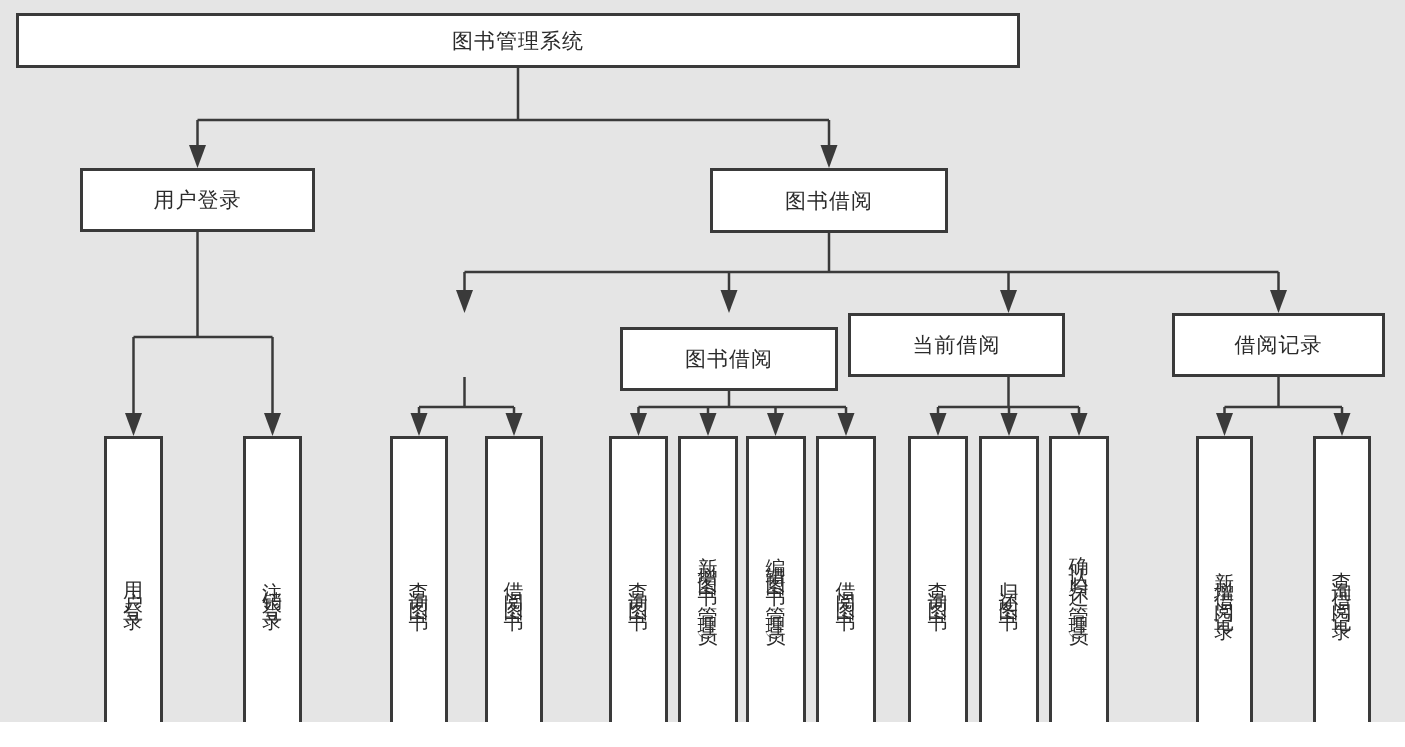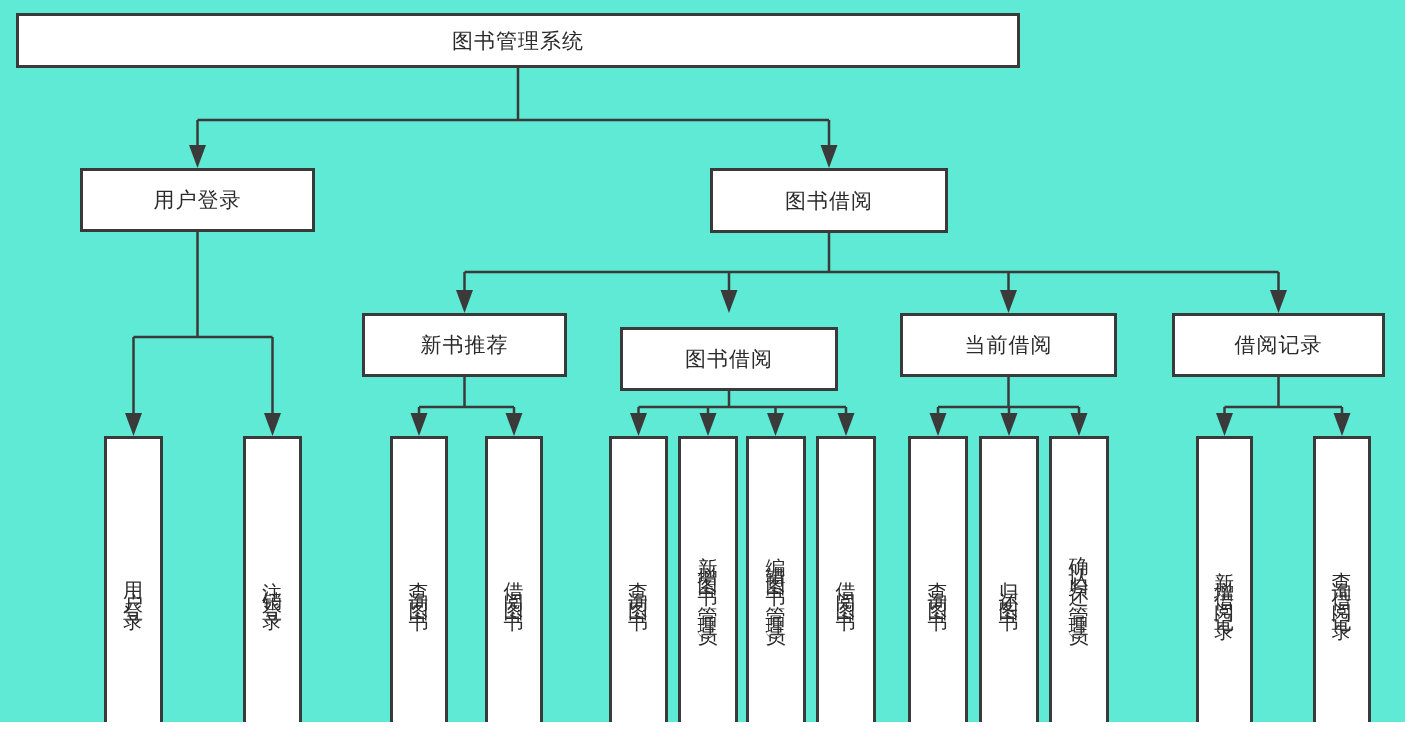--- a/index.html
+++ b/index.html
@@ -1,17 +1,17 @@
 <!DOCTYPE html>
 <html><head>
 <meta charset="utf-8">
 <style>
   html, body { margin:0; padding:0; background:#ffffff; }
   #canvas {
-    position:relative; width:1405px; height:722px; background:#5eead4;
+    position:relative; width:1405px; height:722px; background:#e5e5e5;
     font-family:"DejaVu Sans","Liberation Sans",sans-serif; overflow:hidden;
   }
   #wires { position:absolute; left:0; top:0; width:1405px; height:747px; }
   .node {
     position:absolute; box-sizing:border-box; background:#ffffff;
     border:3px solid #3a3a3a; display:flex; align-items:center; justify-content:center;
     color:#2b2b2b; text-align:center; z-index:2;
   }
   .node.h .lbl { font-size:21px; letter-spacing:1px; white-space:nowrap; }
   .node.v .lbl {
@@ -96,27 +96,24 @@
     <span class="lbl">图书管理系统</span>
   </div>
 
   <div class="node h" style="left:80px;top:168px;width:235px;height:64px">
     <span class="lbl">用户登录</span>
   </div>
   <div class="node h" style="left:710px;top:168px;width:238px;height:65px">
     <span class="lbl">图书借阅</span>
   </div>
 
-  <div class="node h" style="left:362px;top:313px;width:205px;height:64px">
-    <span class="lbl">新书推荐</span>
-  </div>
   <div class="node h" style="left:620px;top:327px;width:218px;height:64px">
     <span class="lbl">图书借阅</span>
   </div>
-  <div class="node h" style="left:900px;top:313px;width:217px;height:64px">
+  <div class="node h" style="left:848px;top:313px;width:217px;height:64px">
     <span class="lbl">当前借阅</span>
   </div>
   <div class="node h" style="left:1172px;top:313px;width:213px;height:64px">
     <span class="lbl">借阅记录</span>
   </div>
 
   <div class="node v" style="left:104px;top:436px;width:59px;height:299px">
     <span class="lbl">用户登录</span>
   </div>
   <div class="node v" style="left:243px;top:436px;width:59px;height:299px">

